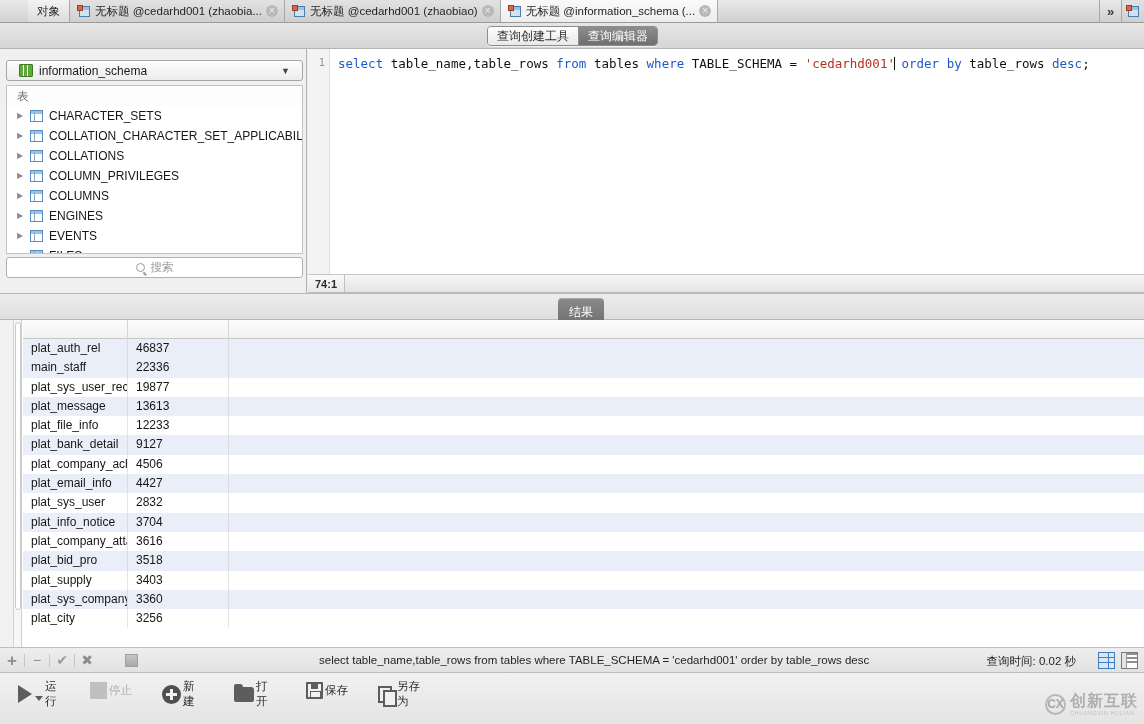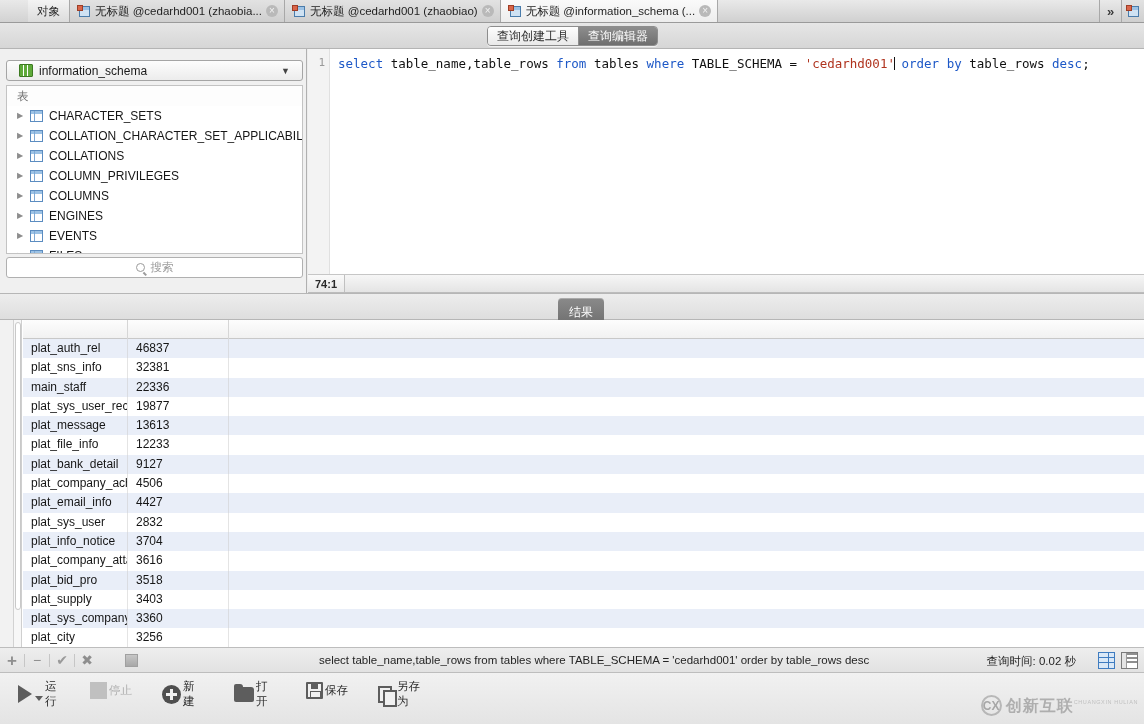--- a/index.html
+++ b/index.html
@@ -347,21 +347,21 @@
   .watermark {
     position: absolute; right: 6px; bottom: 8px;
     display: flex; align-items: center; gap: 4px; opacity: .62;
   }
   .wm-mark {
     width: 21px; height: 21px; border-radius: 50%;
     border: 2.5px solid #9a9a9a; color: #7f7f7f;
     display: flex; align-items: center; justify-content: center;
     font-size: 12px; font-weight: bold;
   }
-  .wm-text { display: flex; flex-direction: row; line-height: 1; }
+  .wm-text { display: flex; flex-direction: column; line-height: 1; }
   .wm-cn { font-size: 16px; color: #8c8c8c; font-weight: bold; letter-spacing: 1px; }
   .wm-en { font-size: 5.5px; color: #a6a6a6; letter-spacing: .6px; margin-top: 2px; }
 </style>
 </head>
 <body>
 
 <div id="app">
 
   <div class="tabbar">
     <div class="objects-btn">
@@ -484,25 +484,20 @@
       </div>
     <div class="grid-head">
       <div class="hcell c1">table_name</div>
       <div class="hcell c2">table_rows</div>
       <div class="hcell c3"></div>
     </div>
     <div class="grid-body" id="grid-body">
         <div class="grow alt">
           <div class="cell c1">plat_auth_rel</div>
           <div class="cell c2">46837</div>
-          <div class="cell c3"></div>
-        </div>
-        <div class="grow">
-          <div class="cell c1">plat_sns_info</div>
-          <div class="cell c2">32381</div>
           <div class="cell c3"></div>
         </div>
         <div class="grow alt">
           <div class="cell c1">main_staff</div>
           <div class="cell c2">22336</div>
           <div class="cell c3"></div>
         </div>
         <div class="grow">
           <div class="cell c1">plat_sys_user_recc</div>
           <div class="cell c2">19877</div>

